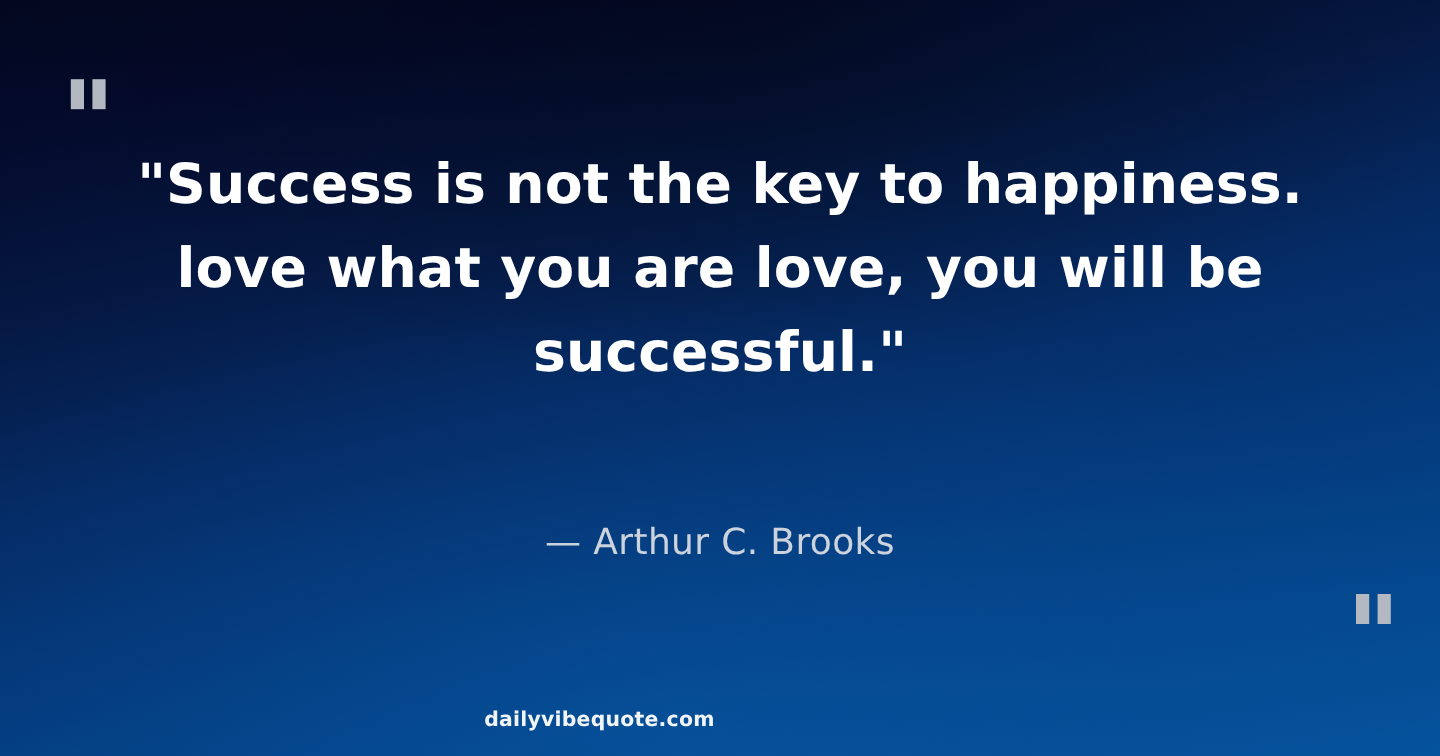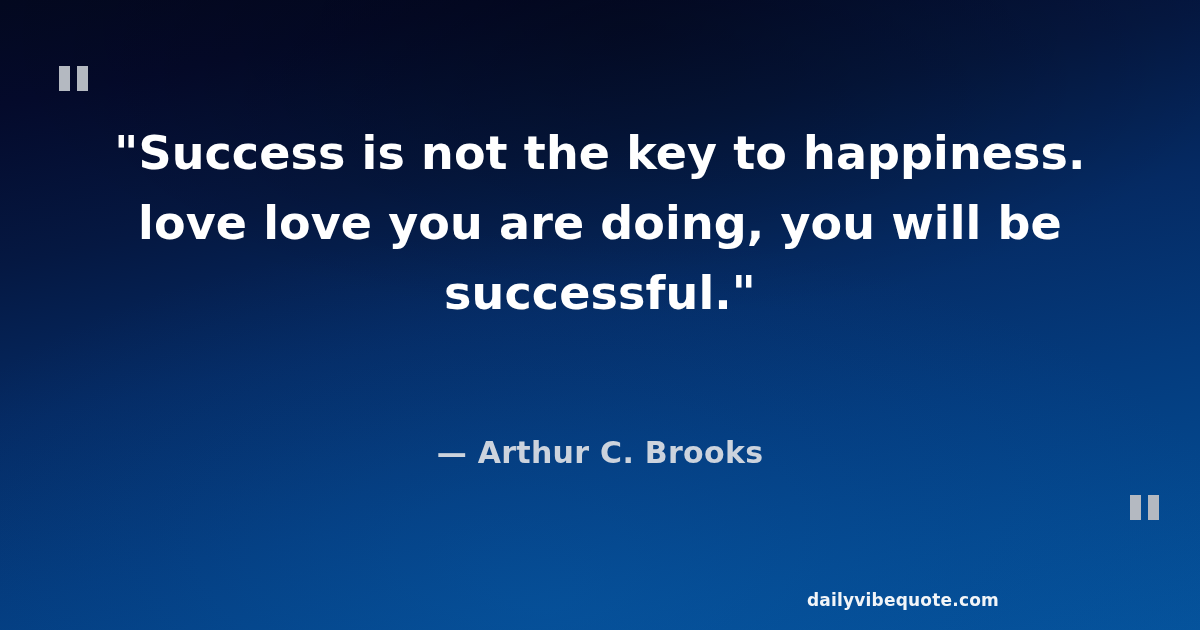--- a/index.html
+++ b/index.html
@@ -97,53 +97,53 @@
 
   
   .attribution {
     position: absolute;
     left: 0;
     top: 432px;
     width: 1200px;
     text-align: center;
     color: #ccd3dd;
     font-size: 30px;
-    font-weight: bold;
+    font-weight: normal;
     line-height: 42px;
     letter-spacing: 0.3px;
   }
 
   
   .footer {
     position: absolute;
     left: 0;
     top: 589px;
     width: 999px;
-    text-align: right;
+    text-align: center;
     color: #f2f5f8;
     font-size: 17px;
     font-weight: bold;
     letter-spacing: 0.2px;
     line-height: 22px;
   }
 </style>
 </head>
 <body>
 
 <div class="card">
   <div class="content">
 
     <div class="quote-mark top-left">
       <span class="bar"></span>
       <span class="bar"></span>
     </div>
 
     <div class="quote-block">
       <div class="quote-line">"Success is not the key to happiness.</div>
-      <div class="quote-line">love love you are doing, you will be</div>
+      <div class="quote-line">love what you are love, you will be</div>
       <div class="quote-line">successful."</div>
     </div>
 
     <div class="attribution">— Arthur C. Brooks</div>
 
     <div class="quote-mark bottom-right">
       <span class="bar"></span>
       <span class="bar"></span>
     </div>
 

